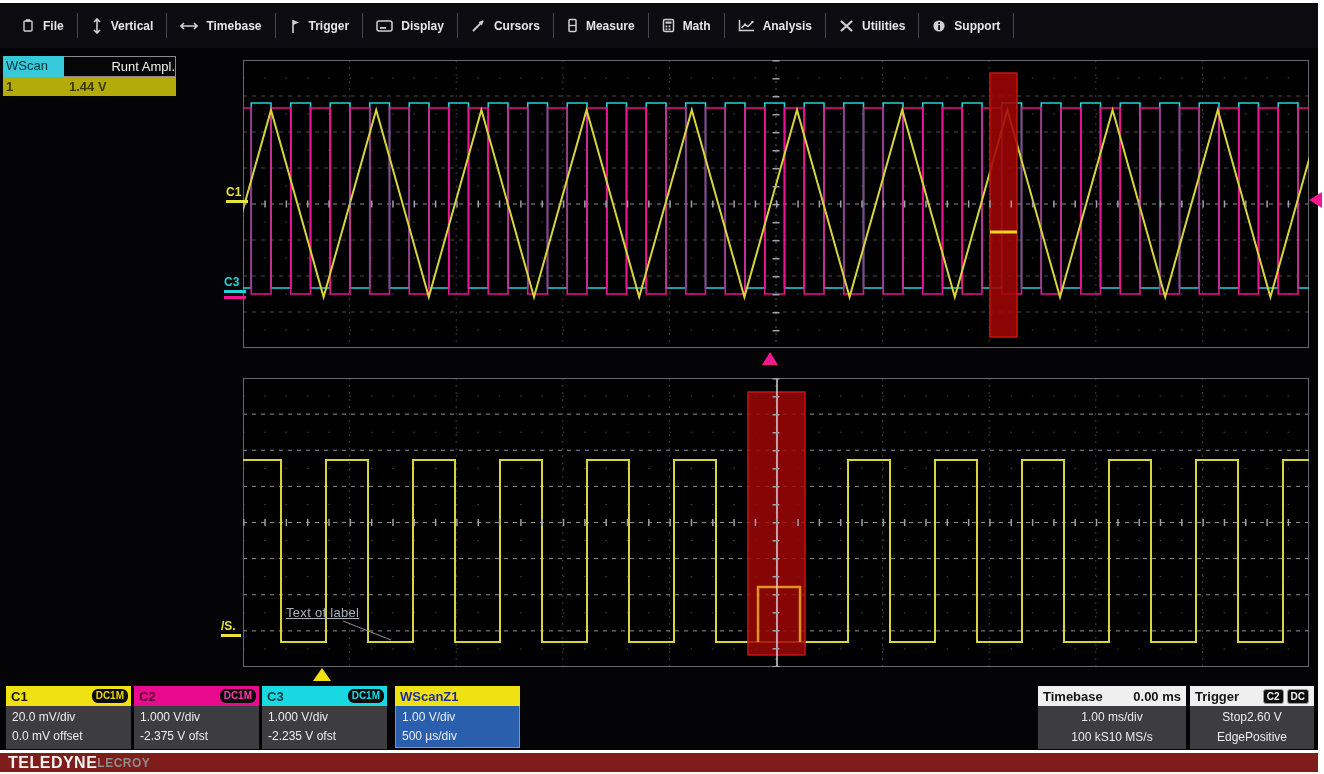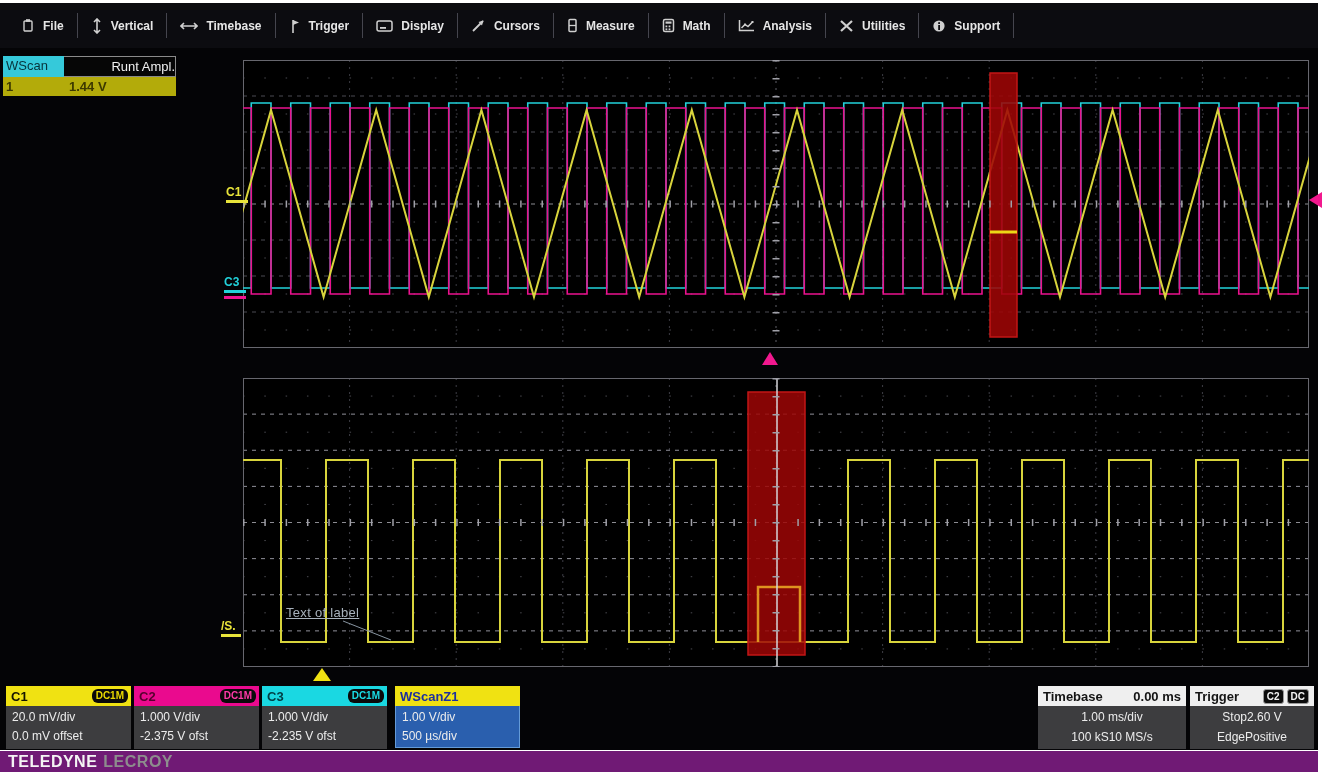--- a/index.html
+++ b/index.html
@@ -72,24 +72,24 @@
                 display:flex;align-items:center;justify-content:space-between;padding:0 5px;box-sizing:border-box;}
   .infobox .row{display:flex;justify-content:center;padding:2px 6px 0 6px;font-size:12px;
                 color:#ececec;line-height:18px;}
   .tb-box{left:1038px;width:148px;}
   .trg-box{left:1190px;width:124px;}
   .hdr-badges{display:flex;gap:3px;}
   .badge-trg{background:#0c0c0c;color:#f2f2f2;border:1px solid #9a9a9a;border-radius:3px;
              font-size:10px;font-weight:bold;padding:0px 3px;line-height:13px;}
 
   
-  .brandbar{position:absolute;left:0;top:747px;width:100%;height:22px;background:#701a75;
-            border-top:1px solid #ffffff;display:flex;align-items:center;padding-left:8px;box-sizing:border-box;}
+  .brandbar{position:absolute;left:0;top:747px;width:100%;height:22px;background:#7f1d1d;
+            border-top:3px solid #ffffff;display:flex;align-items:center;padding-left:8px;box-sizing:border-box;}
   .brand-t{color:#f4f4f4;font-weight:bold;font-size:16px;letter-spacing:.5px;}
-  .brand-l{color:#8d8d8d;font-weight:bold;font-size:16px;margin-left:6px;letter-spacing:.5px;}
+  .brand-l{color:#8d8d8d;font-weight:bold;font-size:12px;letter-spacing:.5px;}
 </style>
 </head>
 <body>
 
 <div class="screen">
   <div class="ui">
 
     <div class="menubar" id="menubar">
         <div class="menu-item">
           <span class="mi-icon">

